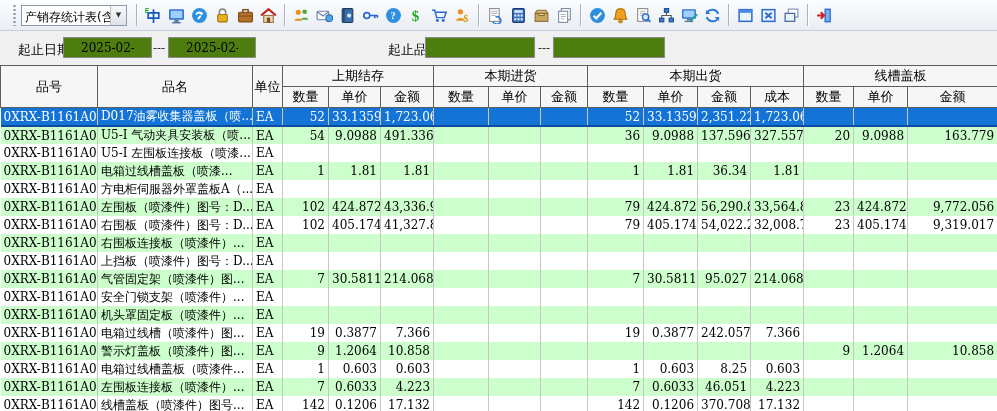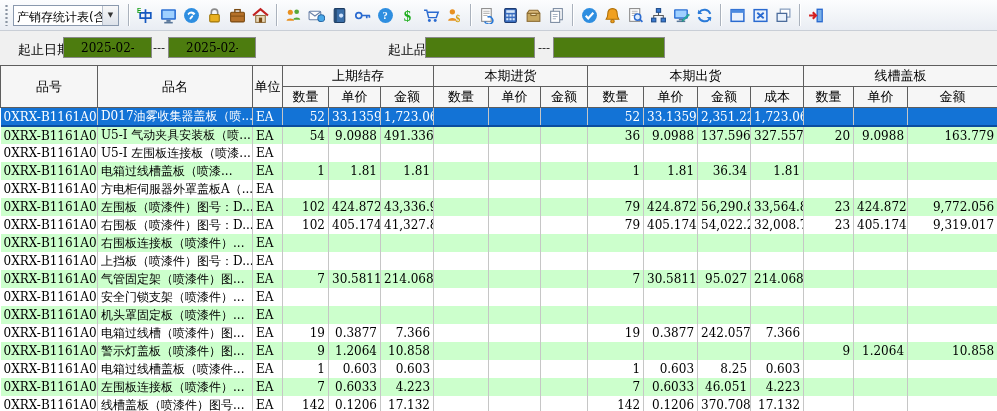--- a/index.html
+++ b/index.html
@@ -1,21 +1,21 @@
 <!DOCTYPE html>
 <html><head>
 <meta charset="utf-8">
 <style>
   html,body { margin:0; padding:0; }
   body { width:997px; height:411px; overflow:hidden; background:#fff;
          font-family:"DejaVu Serif", serif; }
 
   
   .toolbar { height:31px; box-sizing:border-box; display:flex; align-items:center;
-             padding:0 2px; background:linear-gradient(#fcfdfe,#e9edf3);
+             padding:0 10px; background:linear-gradient(#fcfdfe,#e9edf3);
              border-bottom:1px solid #c9ced6; }
   .grip { width:5px; height:22px; margin:0 4px 0 2px;
           background-image:radial-gradient(circle,#8a94a2 1px,transparent 1.3px);
           background-size:5px 4px; }
   .combo { display:flex; align-items:stretch; width:106px; height:21px;
            border:1px solid #8a99ae; background:#fff; margin-right:5px; box-sizing:border-box; }
   .combo-text { flex:1; font:12px "DejaVu Sans",sans-serif; padding:3px 0 0 3px;
                 white-space:nowrap; overflow:hidden; }
   .combo-arrow { width:15px; display:flex; align-items:center; justify-content:center;
                  font-size:7px; color:#333; background:linear-gradient(#f8f8f8,#dde2ea);

